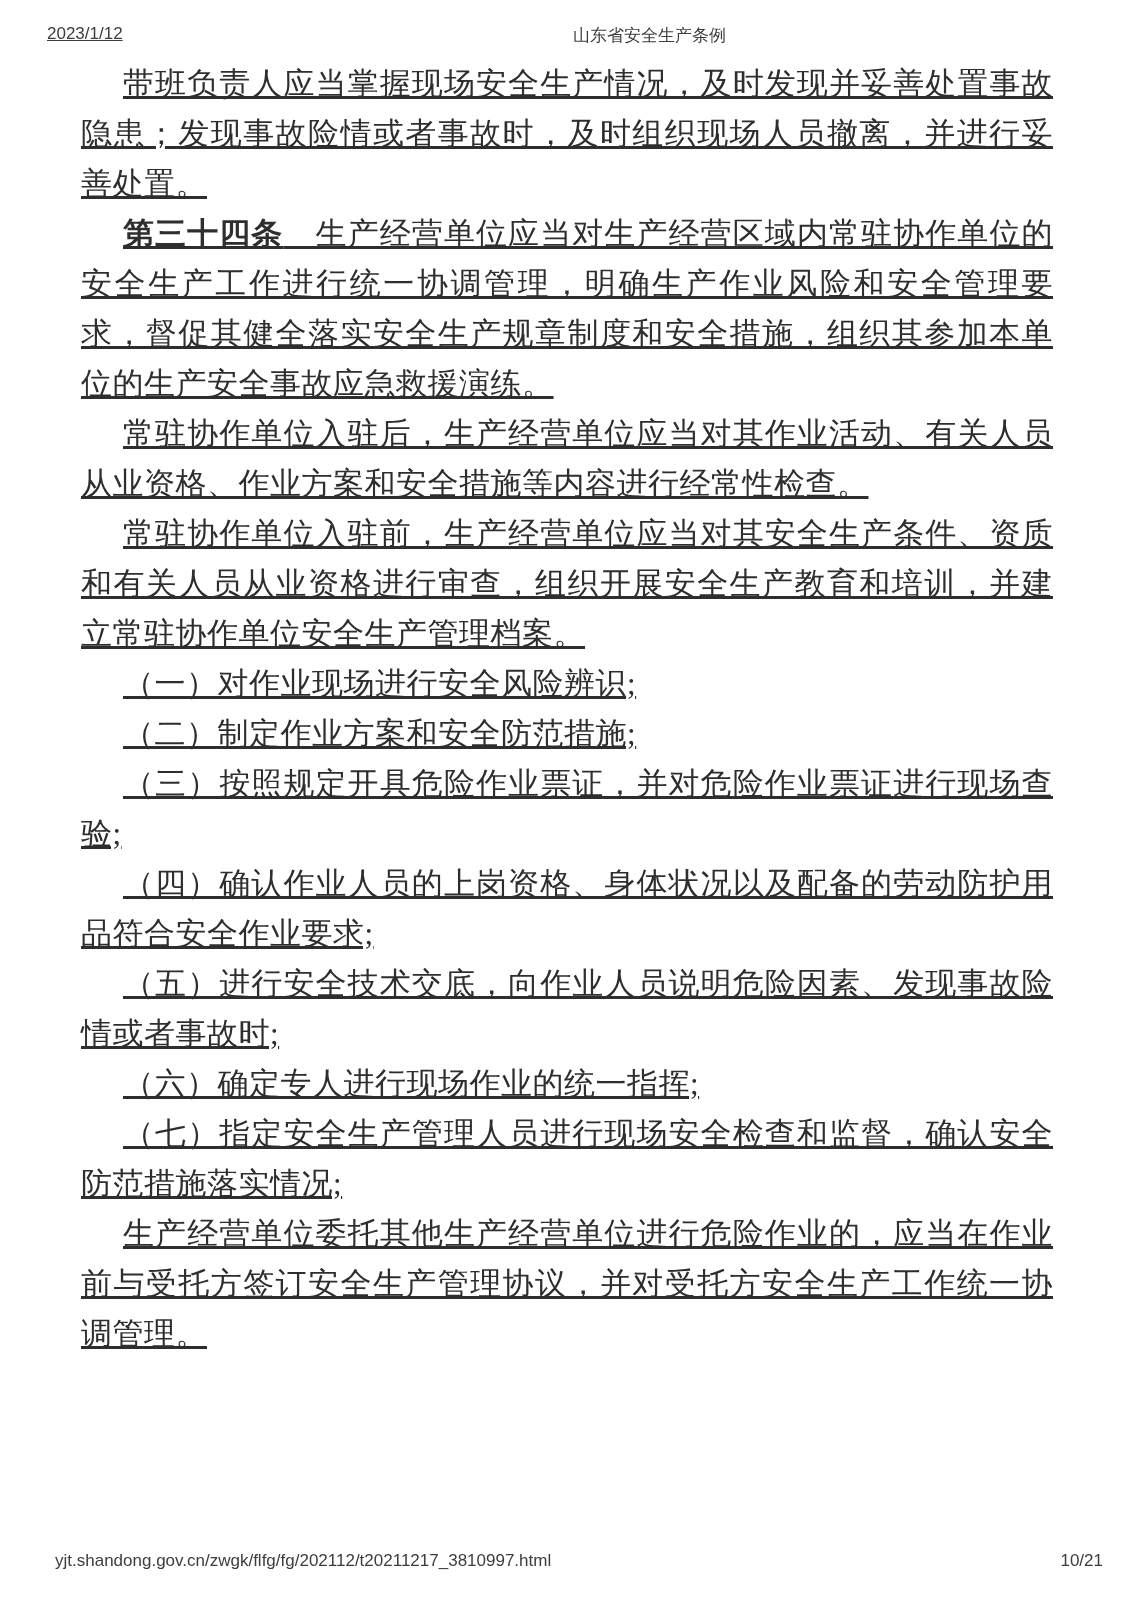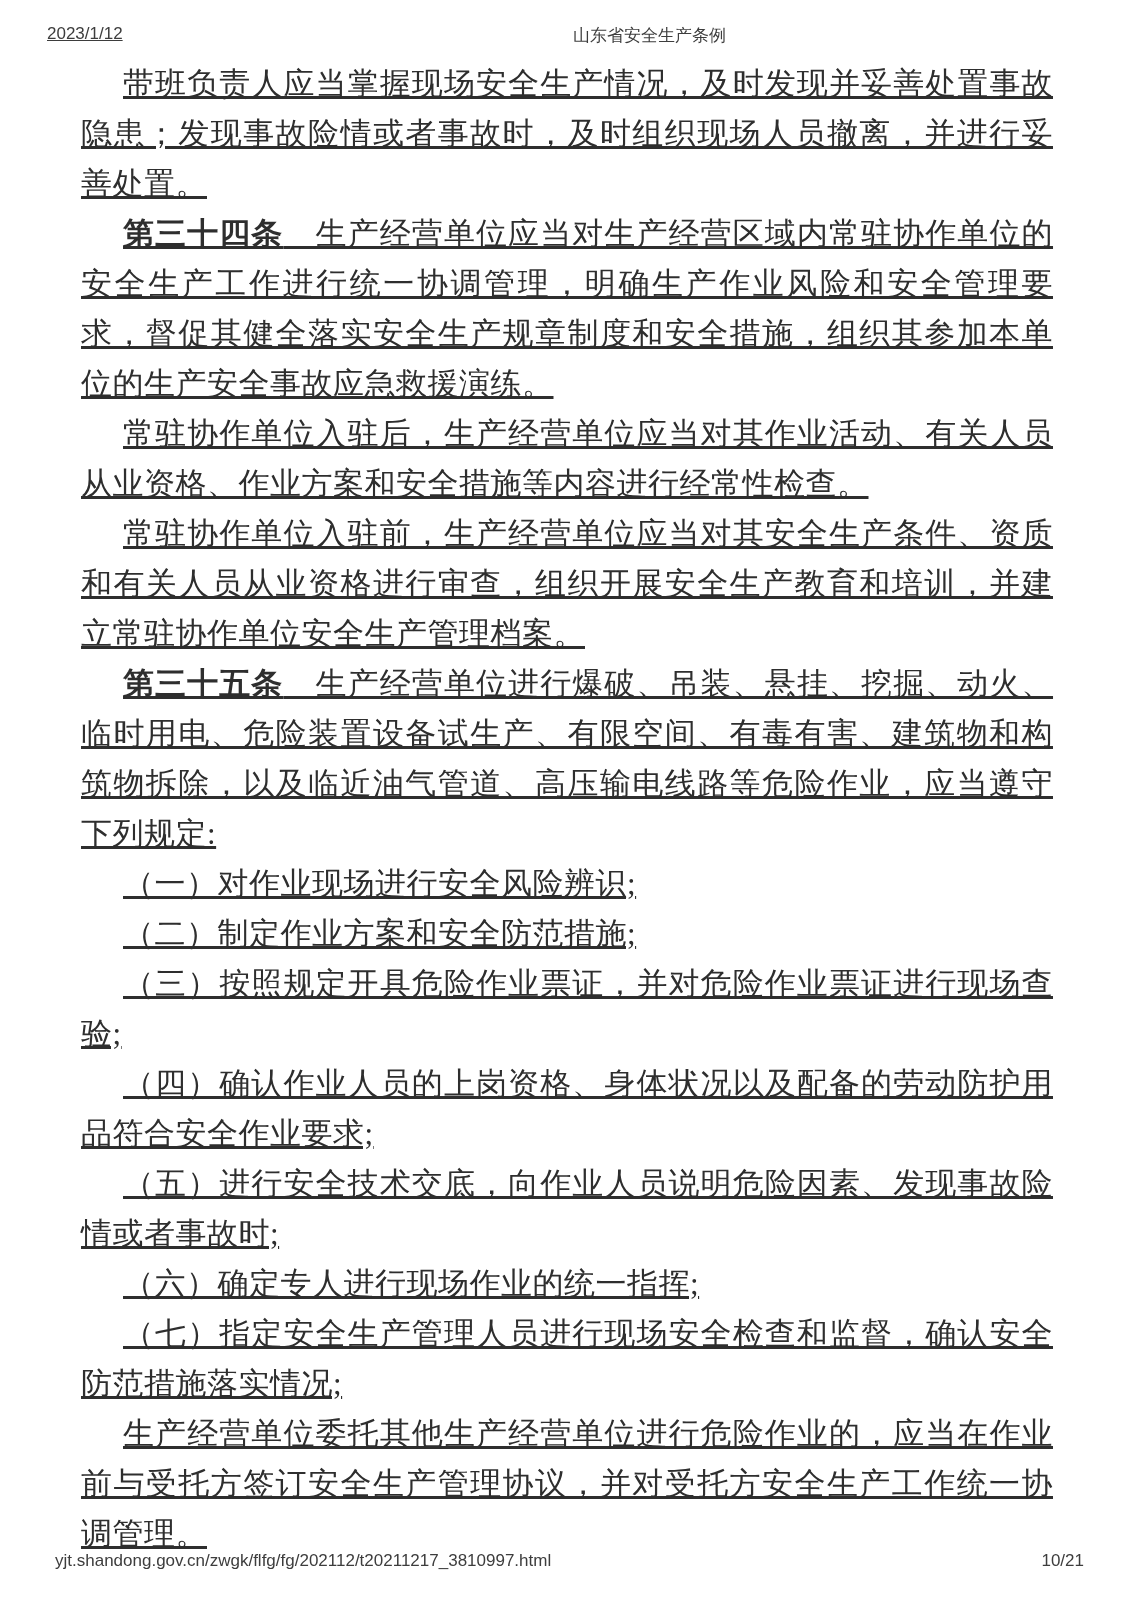--- a/index.html
+++ b/index.html
@@ -14,21 +14,21 @@
   .meta {
     position: absolute;
     font-family: "Liberation Sans", "DejaVu Sans", sans-serif;
     font-size: 17px;
     color: #3d3d3d;
     white-space: nowrap;
   }
   .header-date { left: 47px; top: 24px; text-decoration: underline; }
   .header-title { left: 573px; top: 24px; }
   .footer-url { left: 47px; top: 1551px; margin-left: 8px; }
-  .footer-page { right: 47px; top: 1551px; }
+  .footer-page { right: 28px; top: 1551px; }
   .content {
     position: absolute;
     left: 81px;
     top: 59px;
     width: 972px;
     font-size: 31px;
     line-height: 50px;
     color: #2e2e2e;
     text-align: justify;
     text-align-last: left;
@@ -41,21 +41,20 @@
 <body>
 
 <div class="meta header-date">2023/1/12</div>
 <div class="meta header-title">山东省安全生产条例</div>
 
 <div class="content">
   <p class="para"><b class="article-no"></b><span>带班负责人应当掌握现场安全生产情况，及时发现并妥善处置事故隐患；发现事故险情或者事故时，及时组织现场人员撤离，并进行妥善处置。</span></p>
   <p class="para"><b class="article-no">第三十四条</b><span>　生产经营单位应当对生产经营区域内常驻协作单位的安全生产工作进行统一协调管理，明确生产作业风险和安全管理要求，督促其健全落实安全生产规章制度和安全措施，组织其参加本单位的生产安全事故应急救援演练。</span></p>
   <p class="para"><b class="article-no"></b><span>常驻协作单位入驻后，生产经营单位应当对其作业活动、有关人员从业资格、作业方案和安全措施等内容进行经常性检查。</span></p>
   <p class="para"><b class="article-no"></b><span>常驻协作单位入驻前，生产经营单位应当对其安全生产条件、资质和有关人员从业资格进行审查，组织开展安全生产教育和培训，并建立常驻协作单位安全生产管理档案。</span></p>
-  <p class="para"><b class="article-no">第三十五条</b><span>　生产经营单位进行爆破、吊装、悬挂、挖掘、动火、临时用电、危险装置设备试生产、有限空间、有毒有害、建筑物和构筑物拆除，以及临近油气管道、高压输电线路等危险作业，应当遵守下列规定:</span></p>
   <p class="para"><b class="article-no"></b><span>（一）对作业现场进行安全风险辨识;</span></p>
   <p class="para"><b class="article-no"></b><span>（二）制定作业方案和安全防范措施;</span></p>
   <p class="para"><b class="article-no"></b><span>（三）按照规定开具危险作业票证，并对危险作业票证进行现场查验;</span></p>
   <p class="para"><b class="article-no"></b><span>（四）确认作业人员的上岗资格、身体状况以及配备的劳动防护用品符合安全作业要求;</span></p>
   <p class="para"><b class="article-no"></b><span>（五）进行安全技术交底，向作业人员说明危险因素、发现事故险情或者事故时;</span></p>
   <p class="para"><b class="article-no"></b><span>（六）确定专人进行现场作业的统一指挥;</span></p>
   <p class="para"><b class="article-no"></b><span>（七）指定安全生产管理人员进行现场安全检查和监督，确认安全防范措施落实情况;</span></p>
   <p class="para"><b class="article-no"></b><span>生产经营单位委托其他生产经营单位进行危险作业的，应当在作业前与受托方签订安全生产管理协议，并对受托方安全生产工作统一协调管理。</span></p>
 </div>
 

